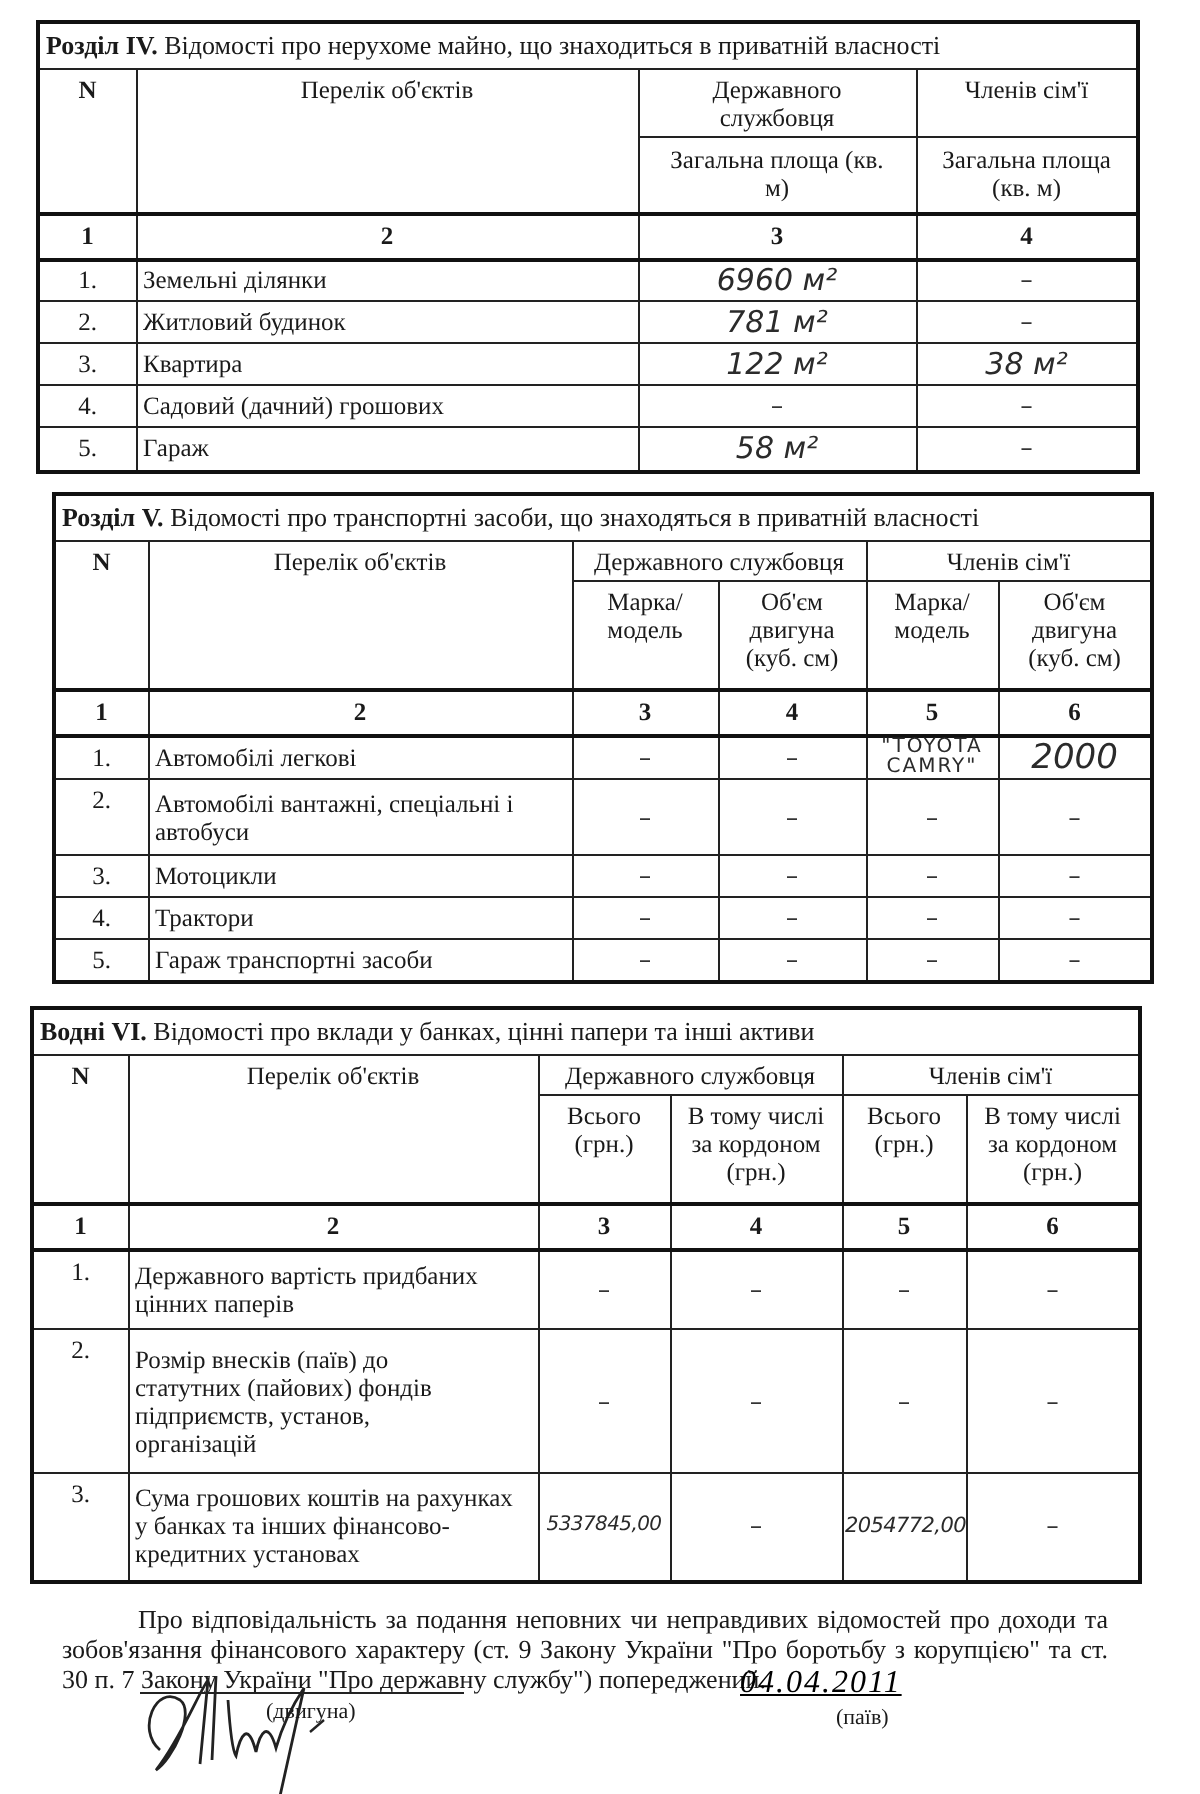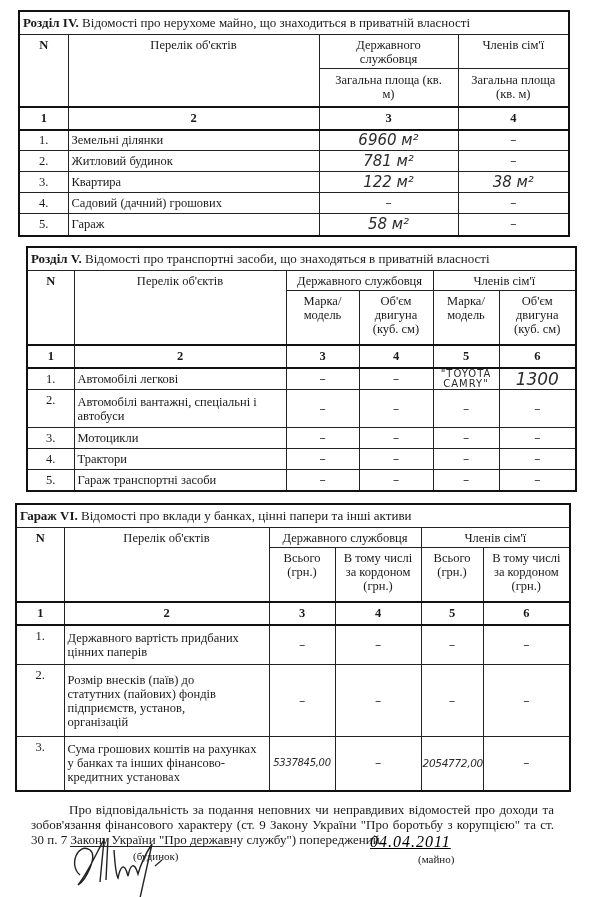--- a/index.html
+++ b/index.html
@@ -149,21 +149,21 @@
     <td>4</td>
     <td>5</td>
     <td>6</td>
   </tr>
   <tr style="height:22px">
     <td class="rn">1.</td>
     <td>Автомобілі легкові</td>
     <td class="dash">–</td>
     <td class="dash">–</td>
     <td class="hw small-hw" style="font-style:normal">"TOYOTA CAMRY"</td>
-    <td class="hw" style="font-size:17px">1300</td>
+    <td class="hw" style="font-size:17px">2000</td>
   </tr>
   <tr style="height:38px">
     <td class="rn top">2.</td>
     <td>Автомобілі вантажні, спеціальні і автобуси</td>
     <td class="dash">–</td>
     <td class="dash">–</td>
     <td class="dash">–</td>
     <td class="dash">–</td>
   </tr>
   <tr style="height:21px">
@@ -197,21 +197,21 @@
   <colgroup>
       <col style="width:48px">
       <col style="width:205px">
       <col style="width:66px">
       <col style="width:86px">
       <col style="width:62px">
       <col style="width:87px">
     </colgroup>
   <tbody>
       <tr>
-    <td colspan="6" class="title"><b>Гараж VI.</b><span> Відомості про вклади у банках, цінні папери та інші активи</span></td>
+    <td colspan="6" class="title"><b>Водні VI.</b><span> Відомості про вклади у банках, цінні папери та інші активи</span></td>
   </tr>
   <tr style="height:20px">
     <td rowspan="2" class="c top" style="font-weight:bold">N</td>
     <td rowspan="2" class="c top">Перелік об'єктів</td>
     <td colspan="2" class="c">Державного службовця</td>
     <td colspan="2" class="c">Членів сім'ї</td>
   </tr>
   <tr style="height:54px">
     <td class="c top" style="padding:3px 8px 0">Всього (грн.)</td>
     <td class="c top" style="padding:3px 2px 0">В тому числі за кордоном (грн.)</td>
@@ -255,16 +255,16 @@
 
 <div id="note">
   <p>Про відповідальність за подання неповних чи неправдивих відомостей про доходи та зобов'язання фінансового характеру (ст. 9 Закону України "Про боротьбу з корупцією" та ст. 30 п. 7 Закону України "Про державну службу") попереджений.</p>
 </div>
 
 <svg id="signature" viewBox="0 0 130 70">
   <path d="M20 45 C 8 35, 18 12, 30 20 C 38 26, 26 50, 18 55 C 30 40, 40 15, 44 10 L 40 52 M 48 8 L 46 50 M 54 20 C 55 35, 56 45, 58 48 C 60 38, 64 30, 68 46 C 70 36, 74 30, 78 44 C 82 30, 88 20, 92 14 L 80 68" fill="none" stroke="#222" stroke-width="1.4"></path>
   <path d="M95 36 L 102 30" stroke="#222" stroke-width="1.2" fill="none"></path>
 </svg>
 <div id="sig-line"></div>
-<span id="sig-label">(будинок)</span>
+<span id="sig-label">(двигуна)</span>
 
 <span id="date-val">04.04.2011</span>
-<span id="date-label">(майно)</span>
+<span id="date-label">(паїв)</span>
 
 </body></html>

